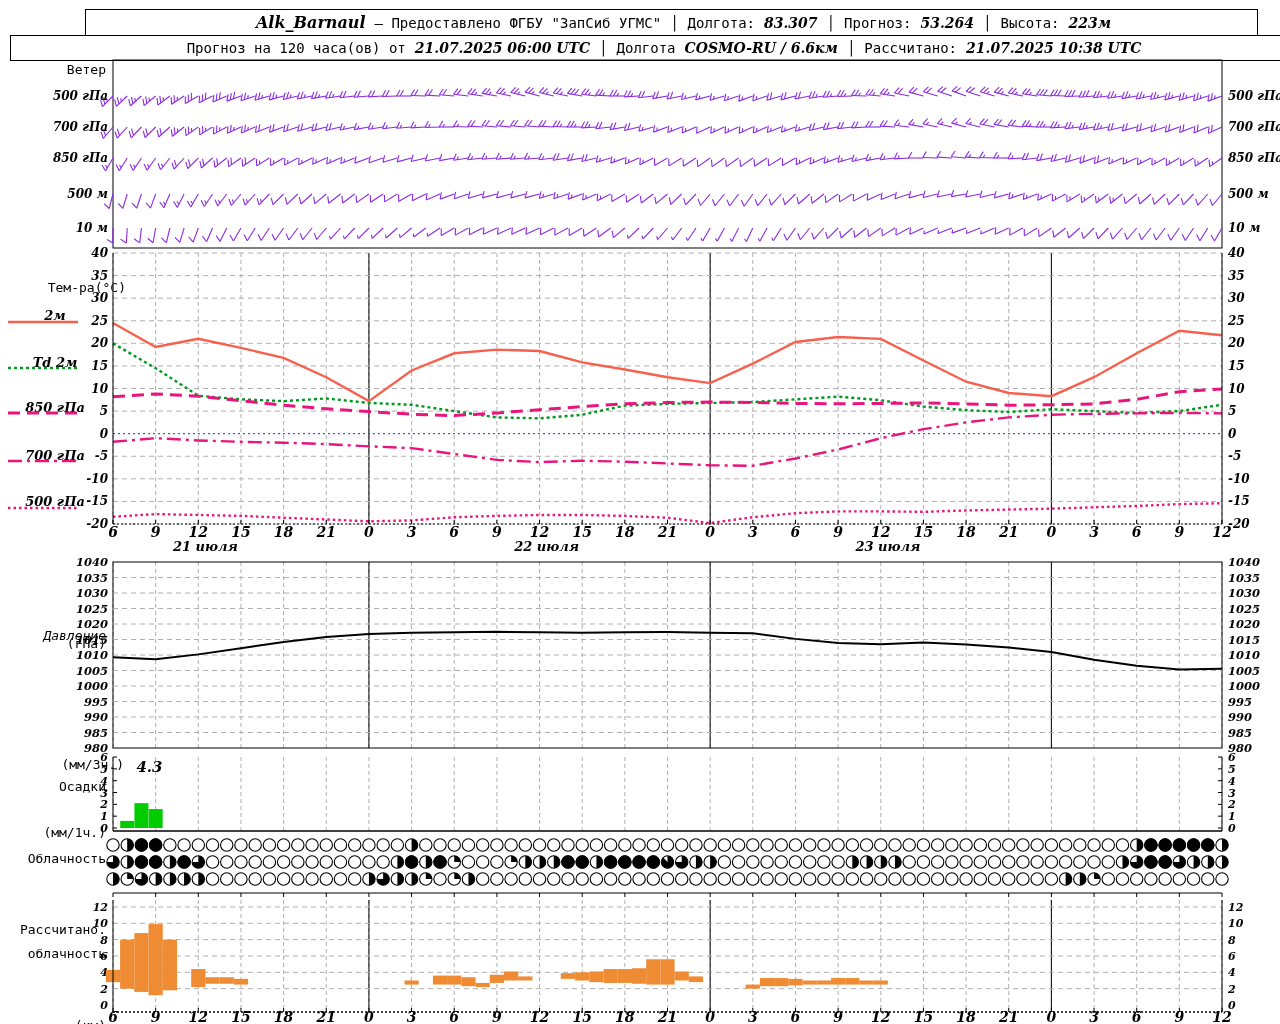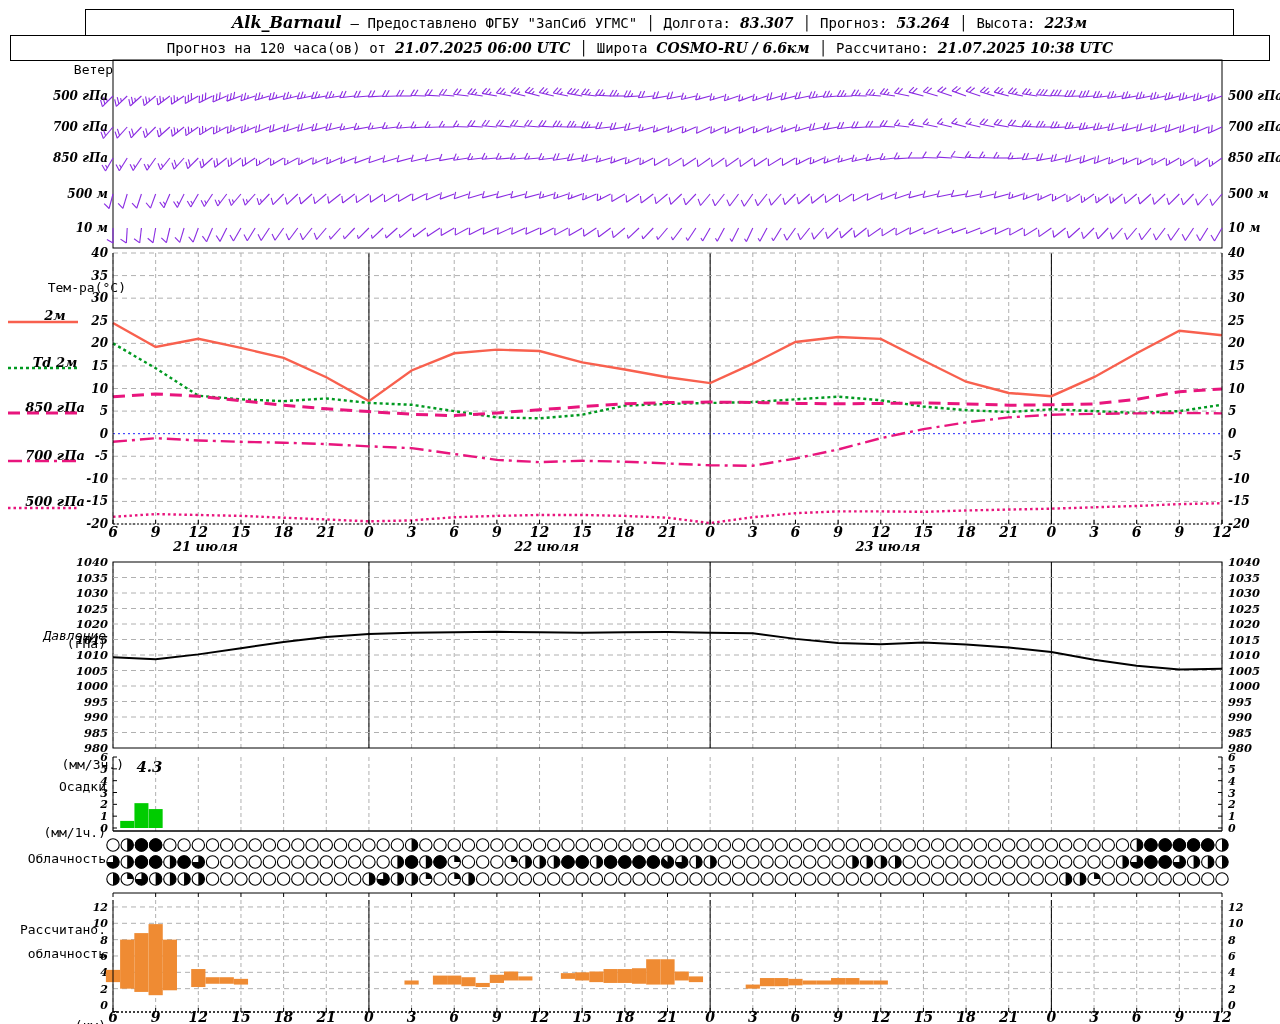--- a/index.html
+++ b/index.html
@@ -1,20 +1,20 @@
 <!DOCTYPE html>
 <html><head>
 <meta charset="utf-8">
 <style>
   html,body{margin:0;padding:0;background:#fff;}
   body{width:1280px;height:1024px;position:relative;overflow:hidden;
        font-family:"DejaVu Sans Mono", monospace;color:#000;}
   .abs{position:absolute;}
   .hdrbox{position:absolute;border:1px solid #000;display:flex;align-items:center;
-          justify-content:center;gap:9px;font-size:14px;white-space:nowrap;}
+          justify-content:center;gap:9px;font-size:14px;white-space:nowrap;padding-left:24px;}
   .num{font-family:"DejaVu Serif", serif;font-style:italic;font-weight:bold;}
   .station{font-size:16px;}
   .sep{font-weight:normal;}
   .ptitle{position:absolute;left:0;width:106px;text-align:right;font-size:13px;}
   svg text{font-family:"DejaVu Serif", serif;font-style:italic;font-weight:bold;}
 </style>
 </head>
 <body>
 
 <div class="hdrbox" style="left:85px;top:9px;width:1147px;height:25px;">
@@ -28,28 +28,28 @@
   <span class="num">53.264</span>
   <span class="sep">│</span>
   <span>Высота:</span>
   <span class="num">223м</span>
 </div>
 
 <div class="hdrbox" style="left:10px;top:35px;width:1258px;height:24px;">
   <span>Прогноз на 120 часа(ов) от</span>
   <span class="num">21.07.2025 06:00 UTC</span>
   <span class="sep">│</span>
-  <span>Широта</span>
+  <span>Долгота</span>
   <span class="num">COSMO-RU / 6.6км</span>
   <span class="sep">│</span>
   <span>Рассчитано:</span>
   <span class="num">21.07.2025 10:38 UTC</span>
 </div>
 
-<div class="ptitle" style="top:62px;padding-left:7px;">Ветер</div>
+<div class="ptitle" style="top:62px;">Ветер</div>
 
 <div class="ptitle" style="top:280px;margin-left:20px;">Тем-ра(°C)</div>
 
 <div class="ptitle" style="top:628px;font-style:italic;">Давление</div>
 <div class="ptitle" style="top:636px;">(гПа)</div>
 
 <div class="ptitle" style="top:757px;margin-left:18px;">(мм/3ч.)</div>
 <div class="ptitle" style="top:779px;text-align:right;">Осадки</div>
 <div class="ptitle" style="top:801px;margin-top:24px;">(мм/1ч.)</div>
 

